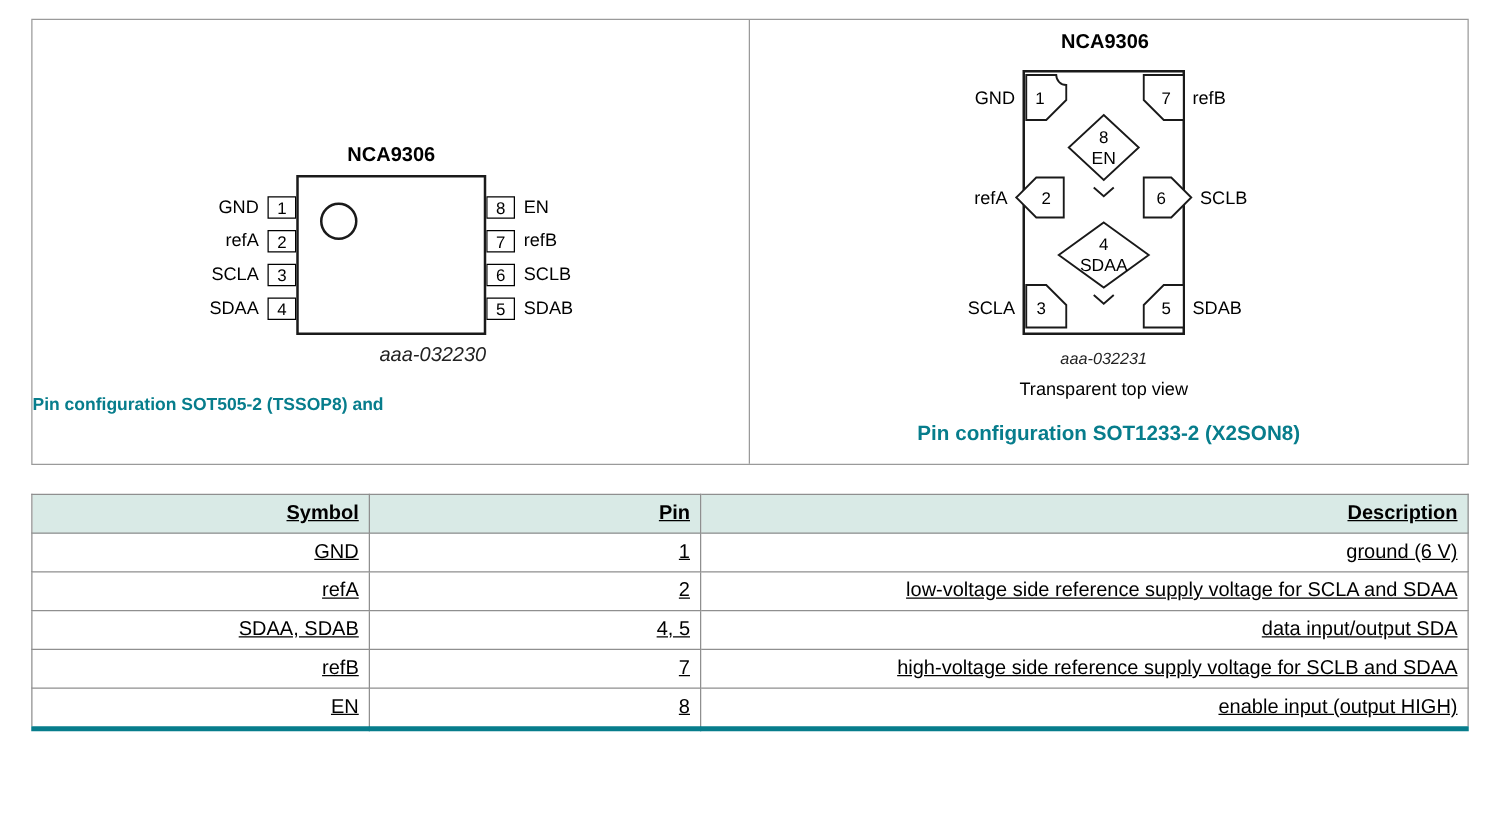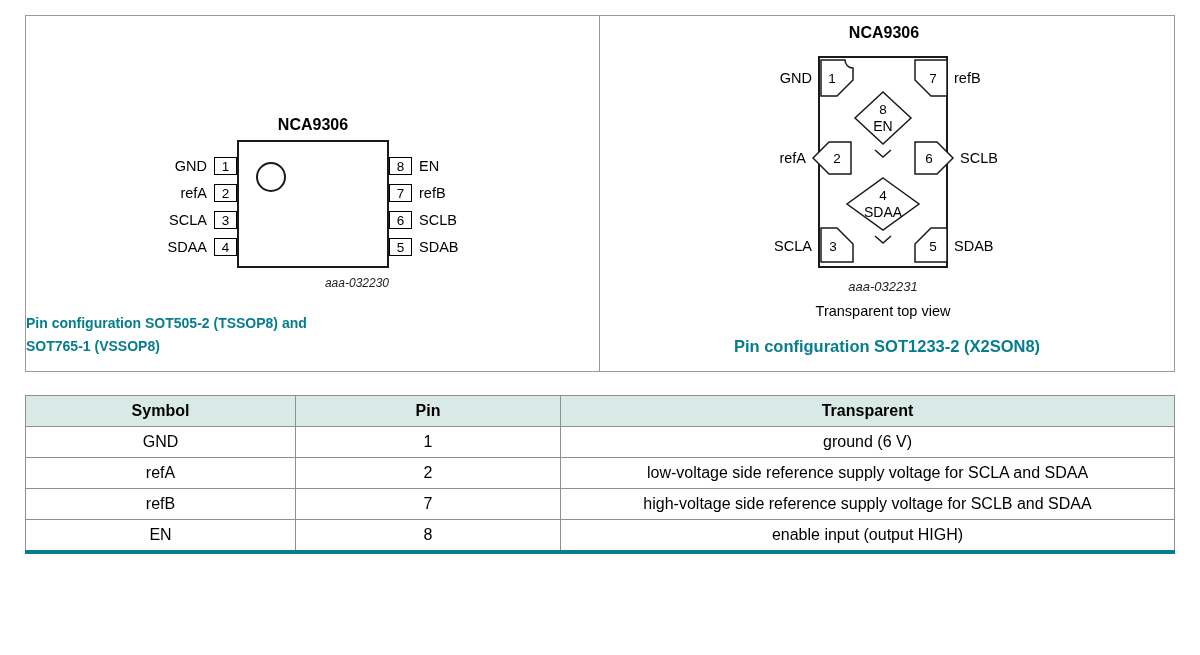--- a/index.html
+++ b/index.html
@@ -22,21 +22,21 @@
   .pin-row { display:flex; align-items:center; height:18px; margin-bottom:9px; }
   .pin-label { font-size:14.5px; width:48px; }
   .left-col .pin-label { text-align:right; margin-right:7px; }
   .right-col .pin-label { text-align:left; margin-left:7px; }
   .pin-box { width:23px; height:18px; border:1.5px solid #000; display:flex;
              align-items:center; justify-content:center; font-size:13.5px; background:#fff; }
   .chip-body { position:relative; width:152px; height:128px; border:2px solid #1a1a1a; background:#fff; }
   .pin1-circle { position:absolute; top:20px; left:17px; width:30px; height:30px;
                  border:2px solid #1a1a1a; border-radius:50%; }
   .fig-id-left { position:absolute; top:260px; left:211px; width:152px; text-align:right;
-                 font-size:12px; font-style:italic; color:#222; }
+                 font-size:16px; font-style:italic; color:#222; }
   .caption-left { position:absolute; top:296px; left:0; width:100%; text-align:left;
                   font-size:14px; font-weight:bold; line-height:22.5px;
                   color:var(--accent-teal, #077d8c); }
   .caption-line { display:block; }
 
   
   .xson-svg { display:block; }
   .svg-title { font-size:16px; font-weight:bold; }
   .svg-pin-num { font-size:13.5px; }
   .svg-pin-label { font-size:14.5px; }
@@ -47,21 +47,21 @@
   .shape { fill:#ffffff; stroke:#1a1a1a; stroke-width:1.5; }
   .chip-rect { fill:#ffffff; stroke:#1a1a1a; stroke-width:2; }
   .chev { fill:none; stroke:#1a1a1a; stroke-width:1.5; }
   svg text { font-family:"Liberation Sans", sans-serif; fill:#000; }
 
   
   .pin-table { position:absolute; left:25px; top:395px; width:1150px;
                border-collapse:collapse; font-size:16px;
                border-bottom:4px solid var(--accent-teal, #077d8c); }
   .pin-table th, .pin-table td { border:1px solid var(--border-gray, #8f8f8f);
-               padding:6px 24px; text-align:center; vertical-align:middle; }
+               padding:6px 8px; text-align:right; vertical-align:middle;text-decoration:underline; }
   .pin-table th { background:var(--table-header-bg, #d9eae6); font-weight:bold; }
   .col-symbol { width:270px; }
   .col-pin { width:265px; }
 </style>
 </head>
 <body>
 
 <div class="page">
 
   <div class="figures">
@@ -110,21 +110,20 @@
             <span class="pin-box">5</span>
             <span class="pin-label">SDAB</span>
           </div>
         </div>
       </div>
 
       <div class="fig-id-left">aaa-032230</div>
 
       <div class="caption-left">
         <span class="caption-line">Pin configuration SOT505-2 (TSSOP8) and</span>
-        <span class="caption-line">SOT765-1 (VSSOP8)</span>
       </div>
     </div>
 
     <div class="fig fig-right">
       <svg class="xson-svg" width="574" height="355" viewBox="0 0 574 355">
         <text class="svg-title" x="284" y="22" text-anchor="middle">NCA9306</text>
 
         <rect class="chip-rect" x="219" y="41" width="128" height="210"></rect>
 
         <path class="shape" d="M221,44 L245,44 A8,8 0 0 0 253,52 L253,64 L237,80 L221,80 Z"></path>
@@ -166,35 +165,40 @@
         <text class="svg-caption" x="287" y="336" text-anchor="middle">Pin configuration SOT1233-2 (X2SON8)</text>
       </svg>
     </div>
   </div>
 
   <table class="pin-table">
     <thead>
       <tr>
         <th class="col-symbol">Symbol</th>
         <th class="col-pin">Pin</th>
-        <th>Transparent</th>
+        <th>Description</th>
       </tr>
     </thead>
     <tbody>
       <tr>
         <td>GND</td>
         <td>1</td>
         <td>ground (6 V)</td>
       </tr>
       <tr>
         <td>refA</td>
         <td>2</td>
         <td>low-voltage side reference supply voltage for SCLA and SDAA</td>
       </tr>
       <tr>
+        <td>SDAA, SDAB</td>
+        <td>4, 5</td>
+        <td>data input/output SDA</td>
+      </tr>
+      <tr>
         <td>refB</td>
         <td>7</td>
         <td>high-voltage side reference supply voltage for SCLB and SDAA</td>
       </tr>
       <tr>
         <td>EN</td>
         <td>8</td>
         <td>enable input (output HIGH)</td>
       </tr>
     </tbody>

